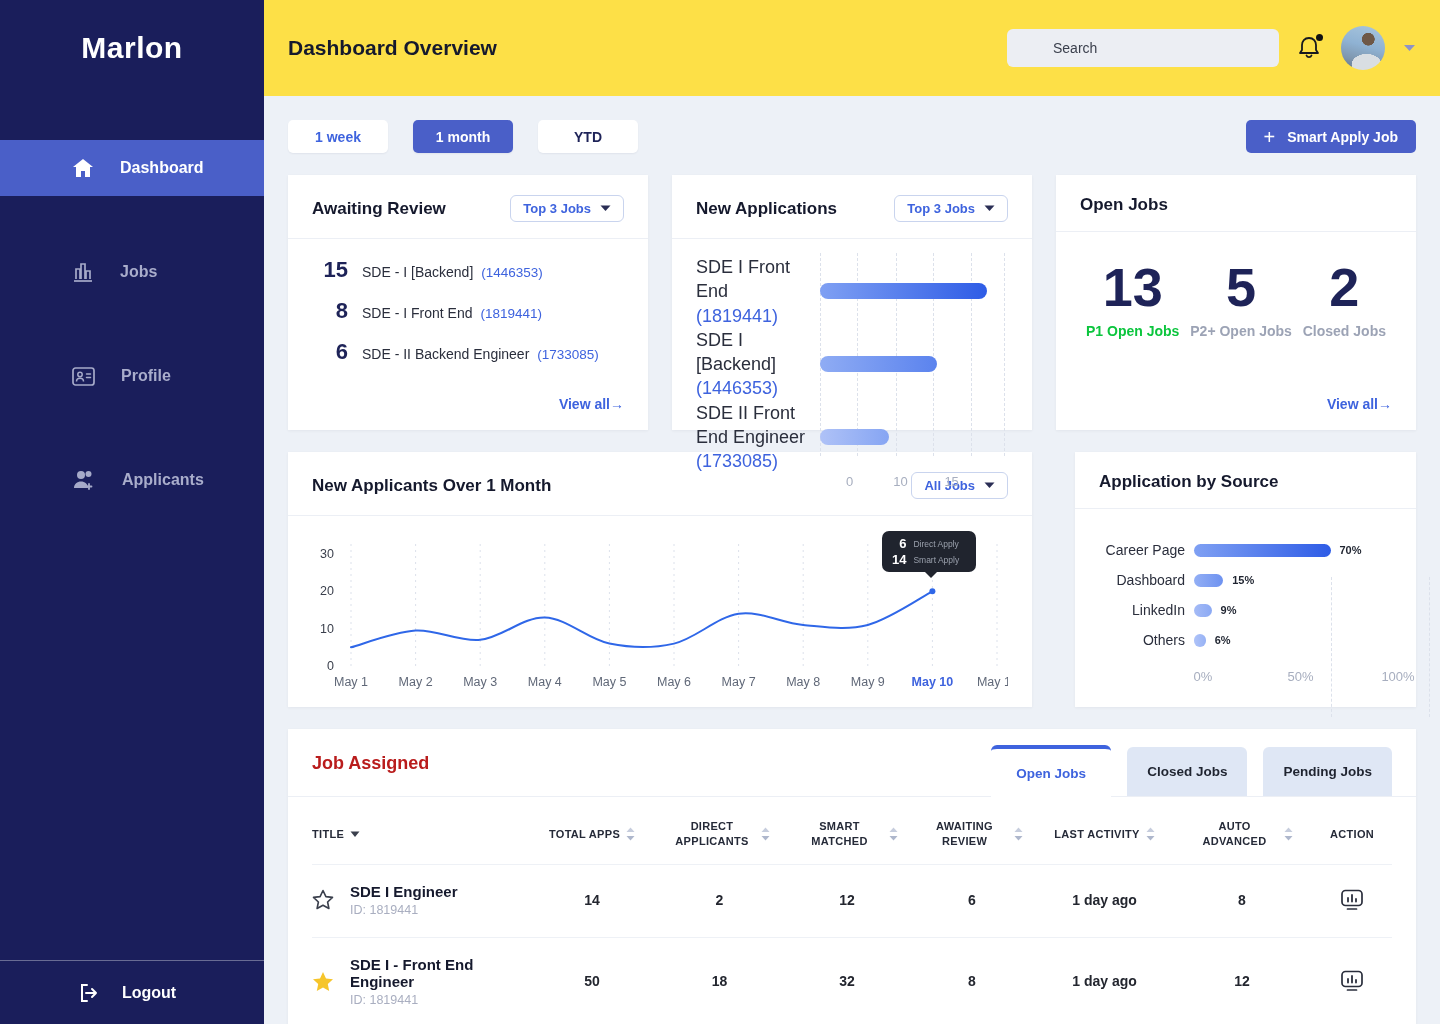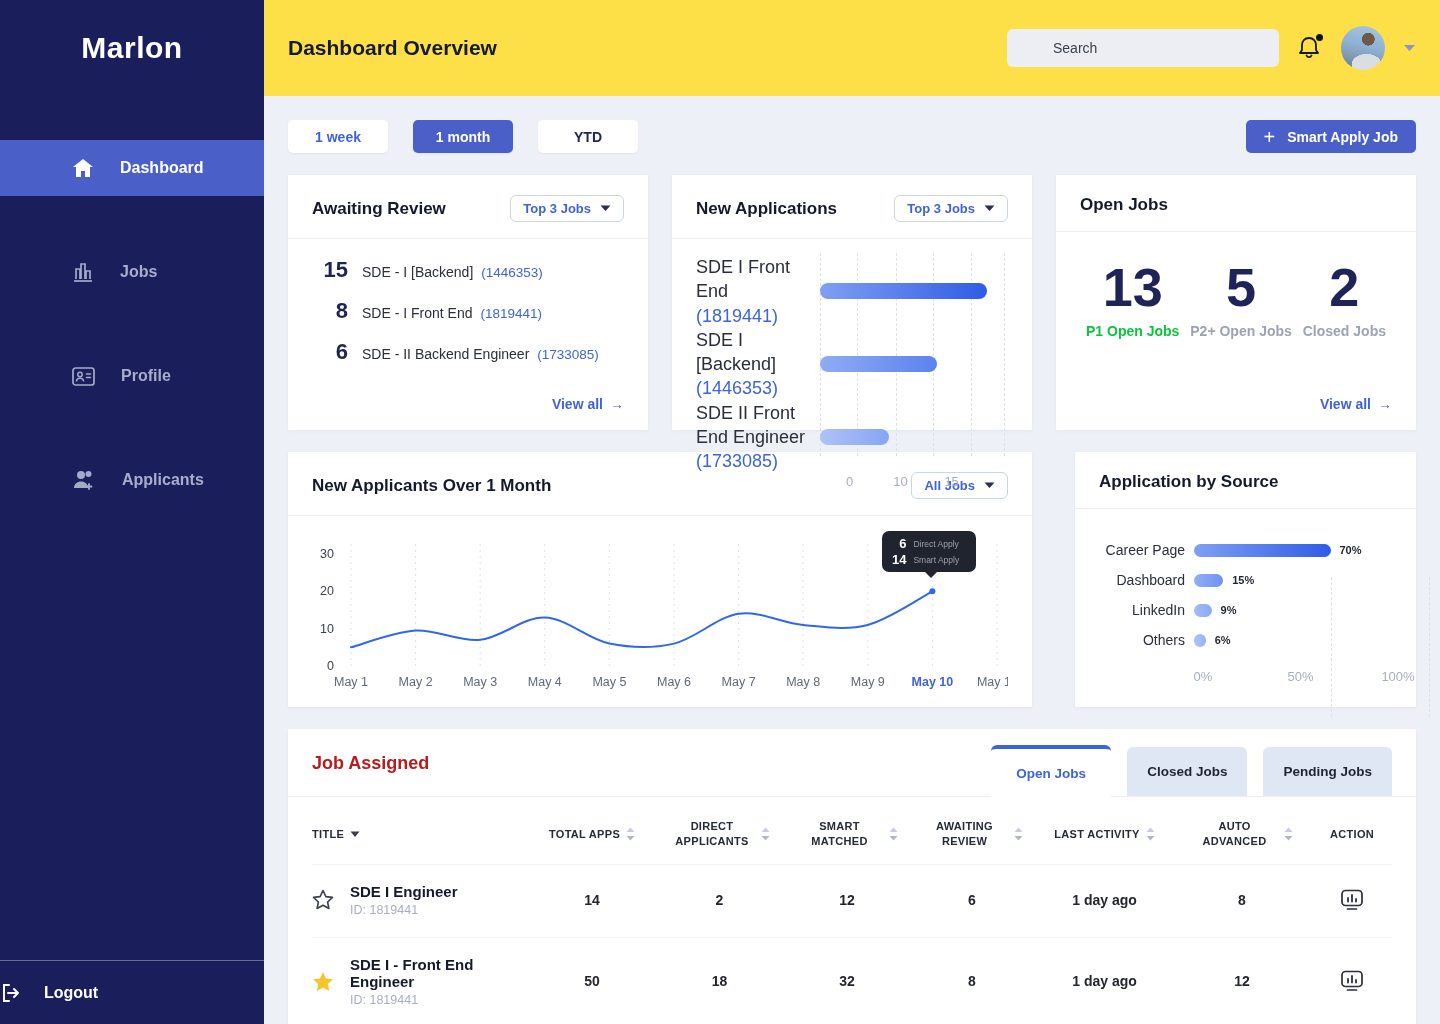--- a/index.html
+++ b/index.html
@@ -11,21 +11,21 @@
   .sidebar { width:264px; background:#1A1E5B; display:flex; flex-direction:column; flex-shrink:0; }
   .brand { height:96px; display:flex; align-items:center; justify-content:center;
            color:#fff; font-size:30px; font-weight:700; letter-spacing:.5px; }
   .nav { display:flex; flex-direction:column; }
   .nav-item { height:56px; display:flex; align-items:center; padding-left:72px; gap:26px;
               color:#A9ADCB; font-size:16px; font-weight:700; cursor:pointer; }
   .nav-item + .nav-item { margin-top:48px; }
   .nav-item.active { background:#4A5FC8; color:#fff;margin-top:44px; }
   .nav-item svg { flex-shrink:0; }
   .logout { margin-top:auto; border-top:1px solid rgba(255,255,255,.35); height:64px;
-            display:flex; align-items:center; gap:22px; color:#fff;
+            display:flex; align-items:center; padding-left:78px; gap:22px; color:#fff;
             font-size:16px; font-weight:700; cursor:pointer; }
 
   
   .main { flex:1; display:flex; flex-direction:column; min-width:0; }
   .topbar { height:96px; background:#fde047; display:flex; align-items:center; padding:0 24px; flex-shrink:0; }
   .topbar h1 { font-size:21px; font-weight:700; color:#15192D; }
   .topbar-right { margin-left:auto; display:flex; align-items:center; gap:18px; }
   .search { width:272px; height:38px; background:#ECEEF3; border:none; border-radius:6px;
             padding-left:46px; font-size:14px; color:#3A3F4C; font-family:inherit; }
   .search::placeholder { color:#3A3F4C; }
@@ -54,21 +54,21 @@
   .row { display:flex; gap:24px; }
   .card { background:#fff; border-radius:0; box-shadow:0 1px 3px rgba(21,25,45,.05);
           display:flex; flex-direction:column; }
   .card-head { display:flex; align-items:center; justify-content:space-between;
                padding:20px 24px 16px; border-bottom:1px solid #ECEFF5; }
   .card-title { font-size:17px; font-weight:700; color:#15192D; }
   .pill { height:27px; padding:0 12px; background:#fff; border:1px solid #C9D4EE; border-radius:6px;
           color:#3E63DE; font-size:13px; font-weight:600; display:flex; align-items:center; gap:9px;
           cursor:pointer; font-family:inherit; }
   .view-all { margin-top:auto; align-self:flex-end; padding:0 24px 18px; color:#3E63DE;
-              font-size:14px; font-weight:700; cursor:pointer; display:flex; gap:7px; align-items:center; }
+              font-size:14px; font-weight:700; cursor:pointer; display:flex; gap:0; align-items:center; }
 
   
   .aw-card { width:360px; height:255px; }
   .aw-list { padding:18px 24px 0; display:flex; flex-direction:column; gap:15px; }
   .aw-item { display:grid; grid-template-columns:36px 1fr; gap:14px; align-items:baseline; }
   .aw-count { text-align:right; font-size:22px; font-weight:700; color:#1E2358; }
   .aw-text { font-size:14px; color:#2A2E3C; }
   .aw-id { color:#3E63DE; margin-left:8px; font-size:13.5px; }
 
   

